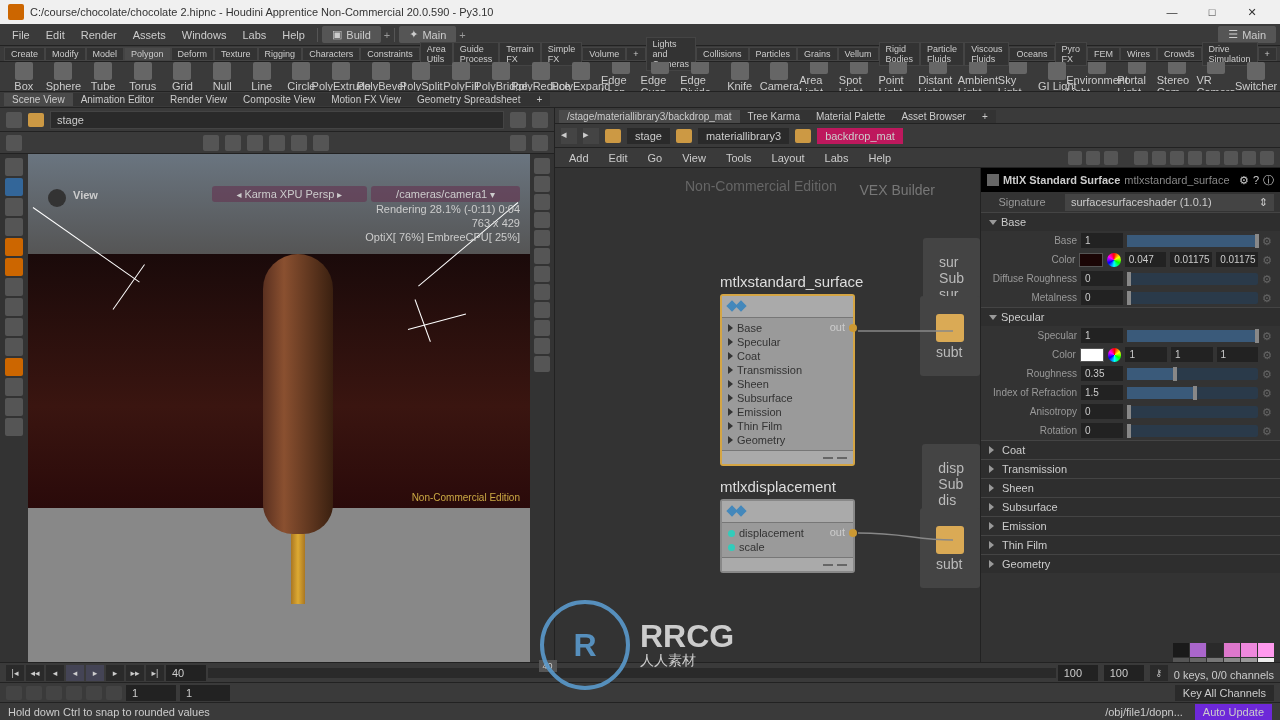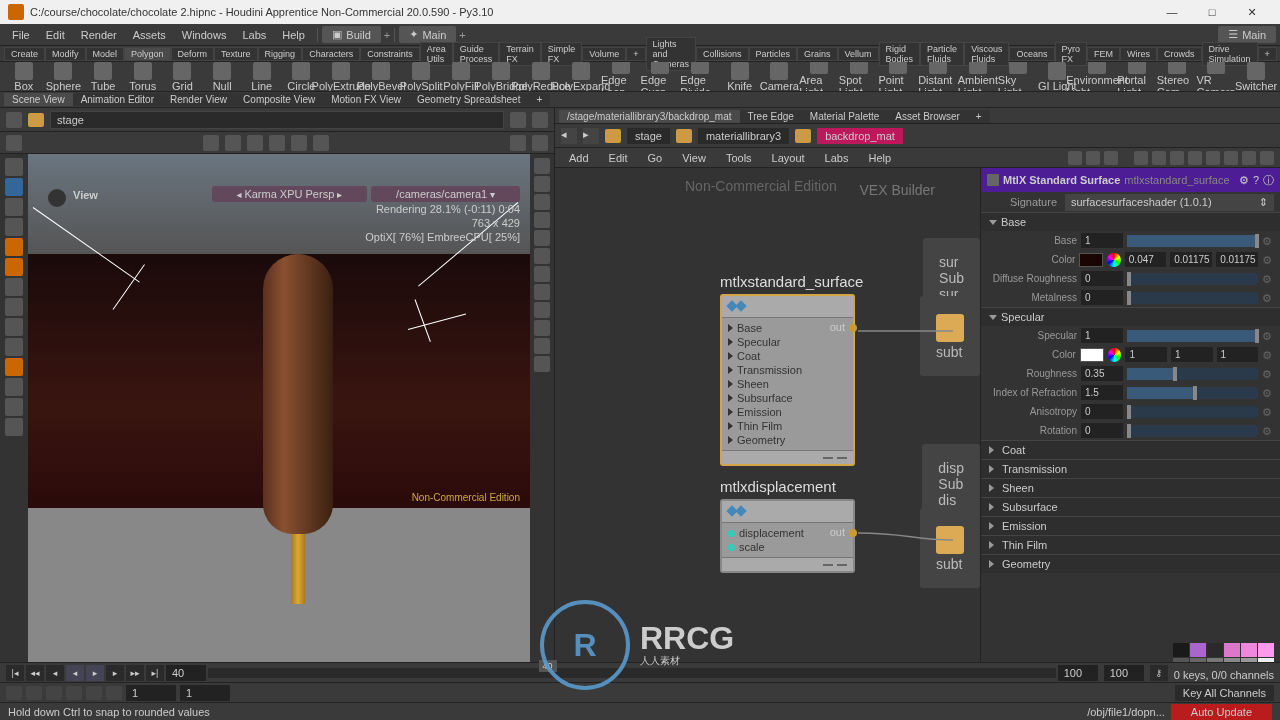--- a/index.html
+++ b/index.html
@@ -83,26 +83,26 @@
 .node-in .tri{width:0;height:0;border-left:5px solid #333;border-top:4px solid transparent;border-bottom:4px solid transparent}
 .node-in.cy .dot{width:7px;height:7px;background:#33ccbb;border-radius:50%}
 .node-out{font-size:11px;color:#333;text-align:right;padding-right:2px;position:relative}
 .node-out .port{position:absolute;right:-10px;top:3px;width:8px;height:8px;background:#cc9933;border-radius:50%}
 .node-foot{height:14px;background:#aaa;border-top:1px solid #777;display:flex;justify-content:flex-end;padding:0 6px;gap:4px;align-items:center}
 .node-foot .fi{width:10px;height:2px;background:#666}
 .peek{position:absolute;right:0;background:#444;padding:16px;border-radius:3px}
 .peek .ptxt{color:#bbb;font-size:14px}
 .peek .sw{width:28px;height:28px;background:#daaa55;border-radius:3px;margin:2px 0}
 .parms{width:300px;background:#333;border-left:1px solid #222;display:flex;flex-direction:column;overflow:hidden}
-.parms-hdr{height:20px;background:#4c1d95;display:flex;align-items:center;padding:12px 6px;gap:4px}
+.parms-hdr{height:20px;background:#000000;display:flex;align-items:center;padding:12px 6px;gap:4px}
 .parms-hdr .ic{width:12px;height:12px;background:#666}
 .parms-hdr .nm{font-weight:bold}
 .parms-hdr .pth{color:#888}
 .parms-sig{height:20px;display:flex;align-items:center;padding:0 6px;gap:8px}
-.parms-sig .lb{width:70px;text-align:right;color:#999}
+.parms-sig .lb{width:70px;text-align:center;color:#999}
 .parms-sig .dd{flex:1;background:#444;padding:2px 6px;display:flex;justify-content:space-between}
 .parm-grp{border-top:1px solid #444}
 .parm-grp-hd{padding:3px 8px;display:flex;align-items:center;gap:4px;background:#2e2e2e;cursor:pointer}
 .parm-grp-hd .tri{width:0;height:0;border-top:5px solid #999;border-left:4px solid transparent;border-right:4px solid transparent}
 .parm-grp-hd.cl .tri{border-top:none;border-left:5px solid #999;border-top:4px solid transparent;border-bottom:4px solid transparent}
 .parm-row{display:flex;align-items:center;padding:2px 6px;gap:4px}
 .parm-row .pl{width:90px;text-align:right;color:#999;font-size:10px}
 .parm-row .pv{background:#222;padding:2px 4px;width:42px;font-size:10px}
 .parm-row .sld{flex:1;height:12px;background:#2a3a4a;position:relative;border-radius:2px}
 .parm-row .sld .sfill{position:absolute;left:0;top:0;bottom:0;background:#3a5a7a}
@@ -122,21 +122,21 @@
 .playbar2{height:20px;display:flex;align-items:center;padding:0 6px;gap:4px;border-top:1px solid #222}
 .playbar2 .ic{width:16px;height:14px;background:#444;border-radius:2px}
 .playbar2 .fv{background:#222;padding:2px 6px;width:50px}
 .playbar2 .sp{flex:1}
 .status{height:18px;display:flex;align-items:center;padding:0 8px;border-top:1px solid #222;font-size:10px;color:#999}
 .status .sp{flex:1}
 .watermark{position:absolute;bottom:30px;left:540px;display:flex;align-items:center;gap:10px;opacity:0.9}
 .watermark .logo{width:90px;height:90px;border:4px solid #5a9acc;border-radius:50%;display:flex;align-items:center;justify-content:center}
 .watermark .logo .inner{font-size:32px;color:#5a9acc;font-weight:bold}
 .watermark .txt{font-size:32px;font-weight:bold;color:#ddd;line-height:1}
-.watermark .sub{font-size:10px;color:#ddd}
+.watermark .sub{font-size:14px;color:#ddd}
 </style>
 </head>
 <body>
 
 <div class="titlebar">
   <div class="icon"></div>
   <div class="ttext">C:/course/chocolate/chocolate 2.hipnc - Houdini Apprentice Non-Commercial 20.0.590 - Py3.10</div>
   <div class="wbtns">
     <div class="wbtn">—</div>
     <div class="wbtn">□</div>
@@ -429,21 +429,21 @@
         <div class="ti"></div>
         <div class="ti"></div>
         <div class="ti"></div>
       </div>
     </div>
   </div>
 
   <div class="right">
     <div class="rtabs" id="rtabs">
         <div class="rt active">/stage/materiallibrary3/backdrop_mat</div>
-        <div class="rt">Tree Edge</div>
+        <div class="rt">Tree Karma</div>
         <div class="rt">Material Palette</div>
         <div class="rt">Asset Browser</div>
         <div class="rt">+</div>
       </div>
     <div class="rpath">
       <div class="nb">◂</div>
       <div class="nb">▸</div>
       <div class="fo"></div>
       <div class="crumb">stage</div>
       <div class="fo"></div>
@@ -765,21 +765,21 @@
     <div class="ic"></div>
     <div class="fv">1</div>
     <div class="fv">1</div>
     <div class="sp"></div>
     <span style="background:#2a2a2a;padding:2px 8px">Key All Channels</span>
   </div>
   <div class="status">
     <span>Hold down Ctrl to snap to rounded values</span>
     <div class="sp"></div>
     <span>/obj/file1/dopn...</span>
-    <span style="margin-left:6px;background:#b91c1c;padding:2px 20px">Auto Update</span>
+    <span style="margin-left:12px;background:#6d28d9;padding:2px 8px">Auto Update</span>
   </div>
 </div>
 
 <div class="watermark">
   <div class="logo">
       <div class="inner">R</div>
     </div>
   <div>
       <div class="txt">RRCG</div>
       <div class="sub">人人素材</div>

